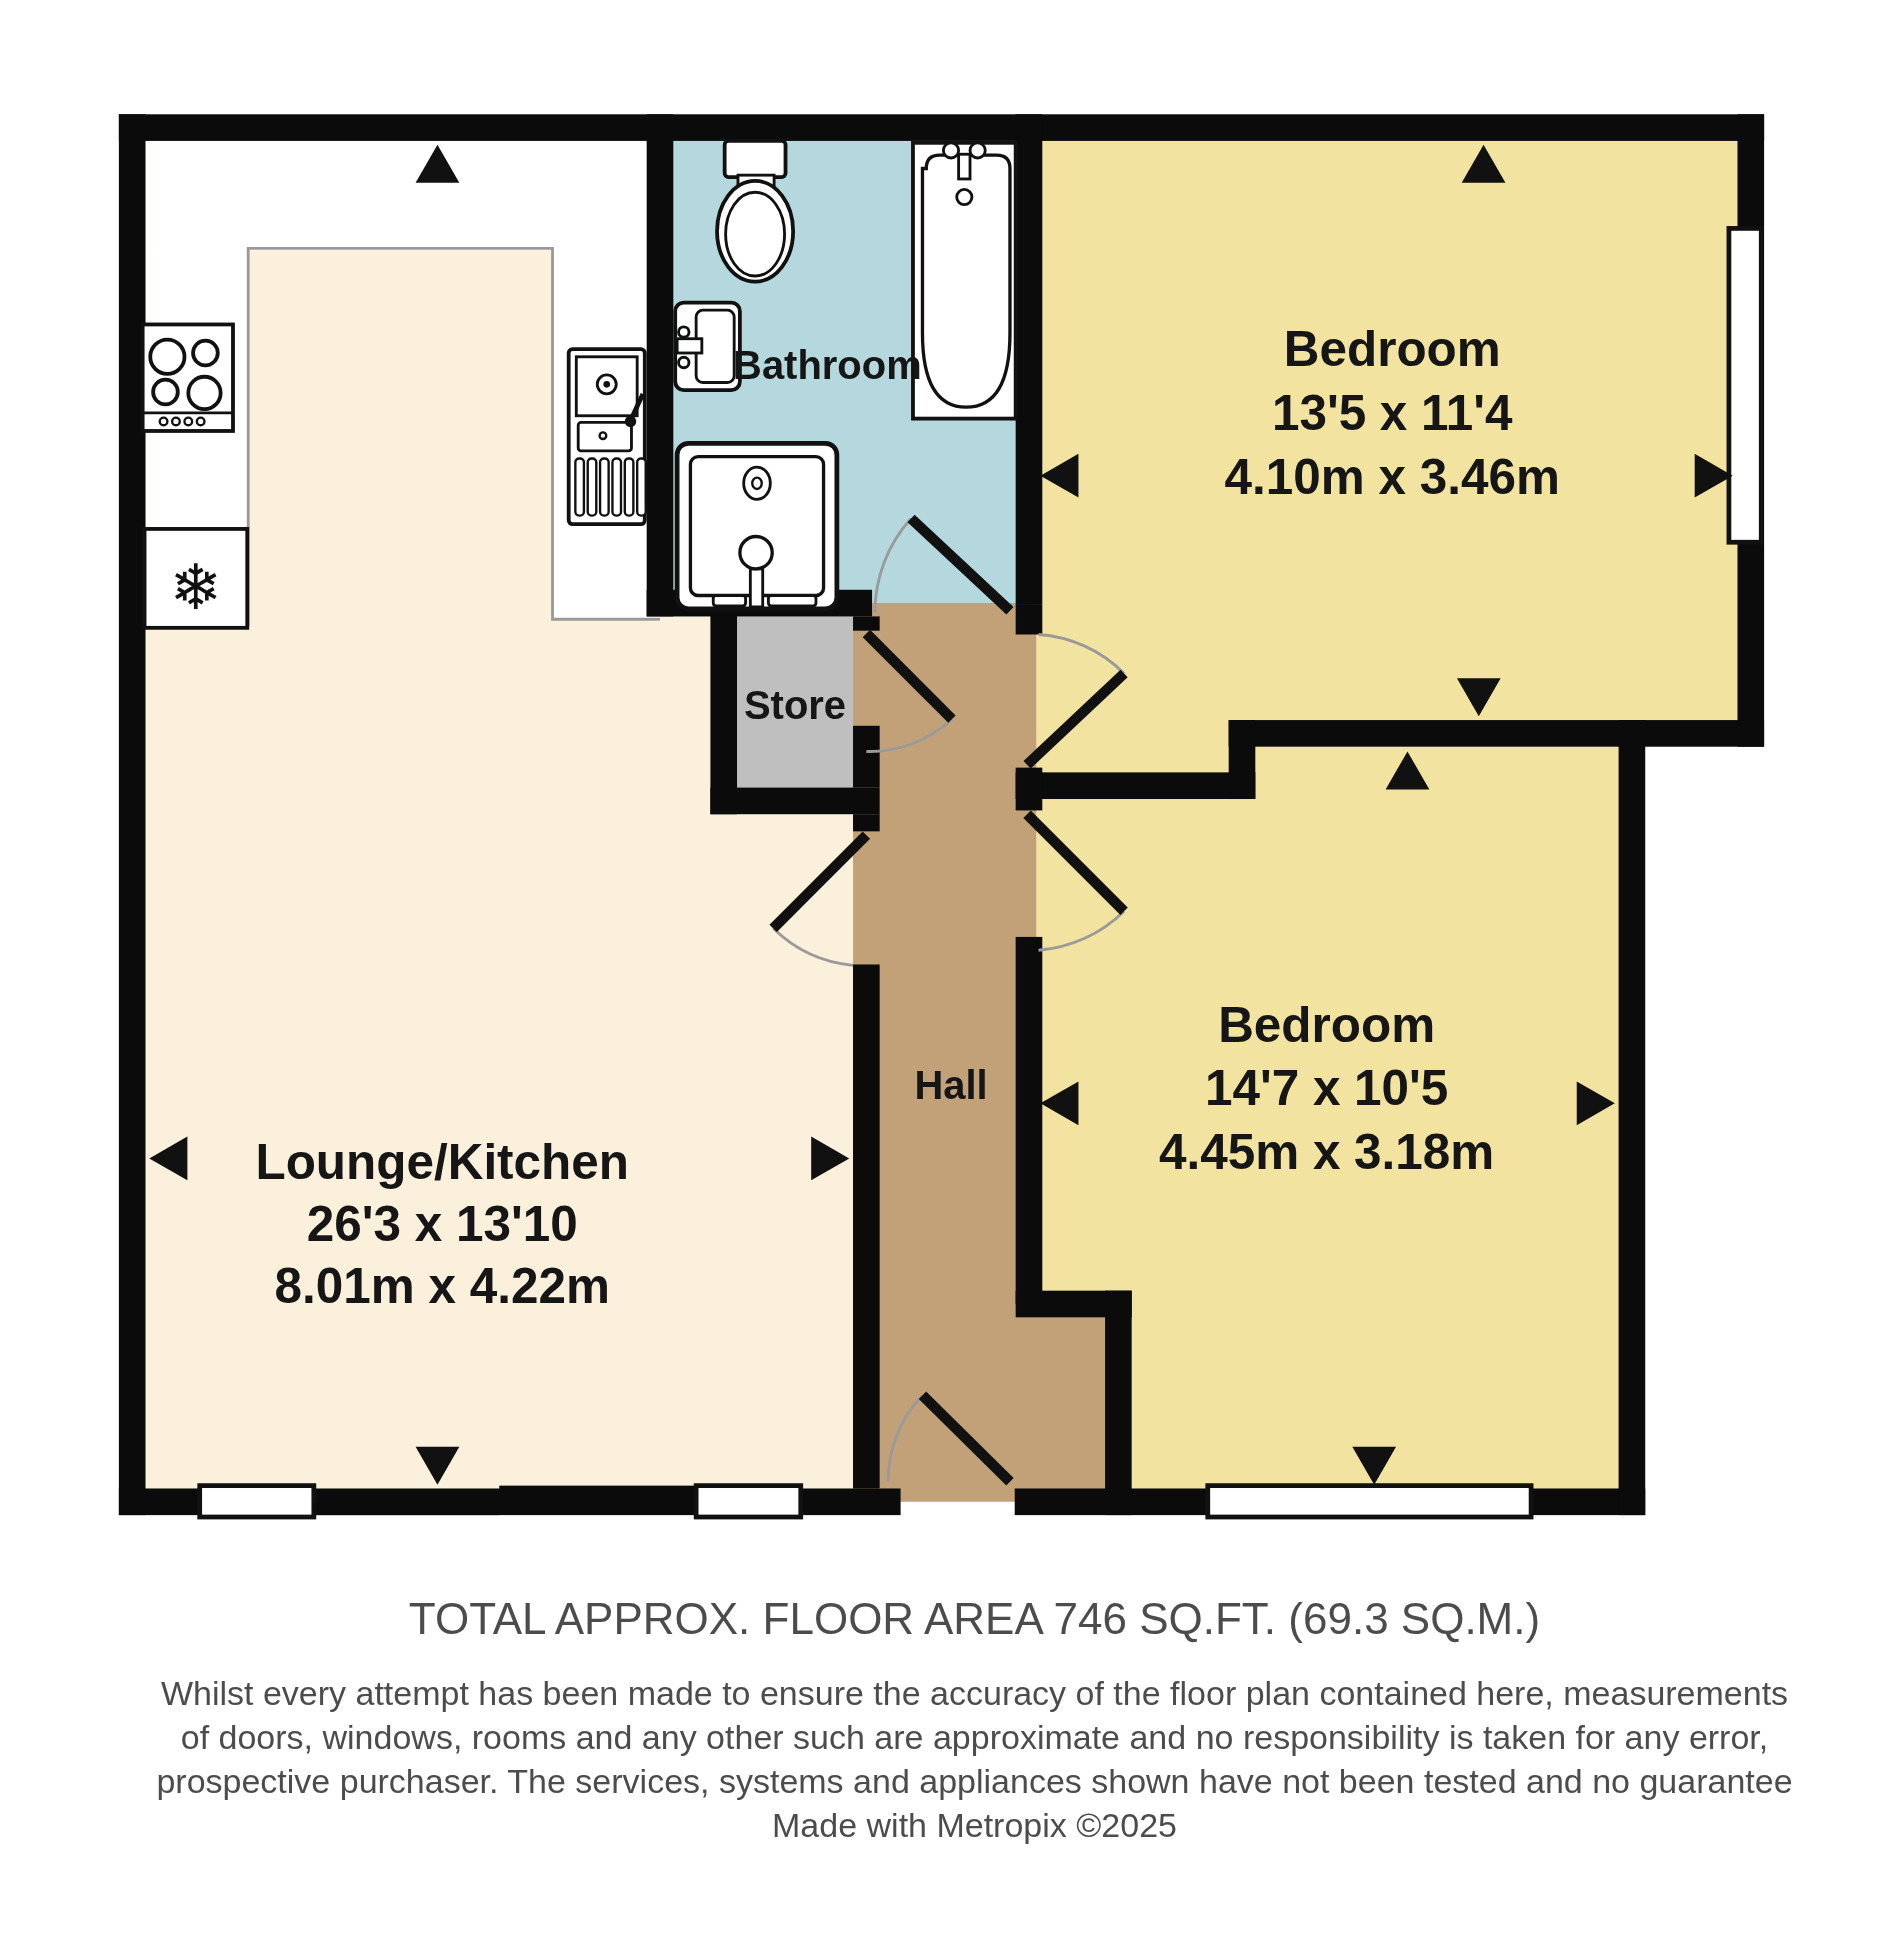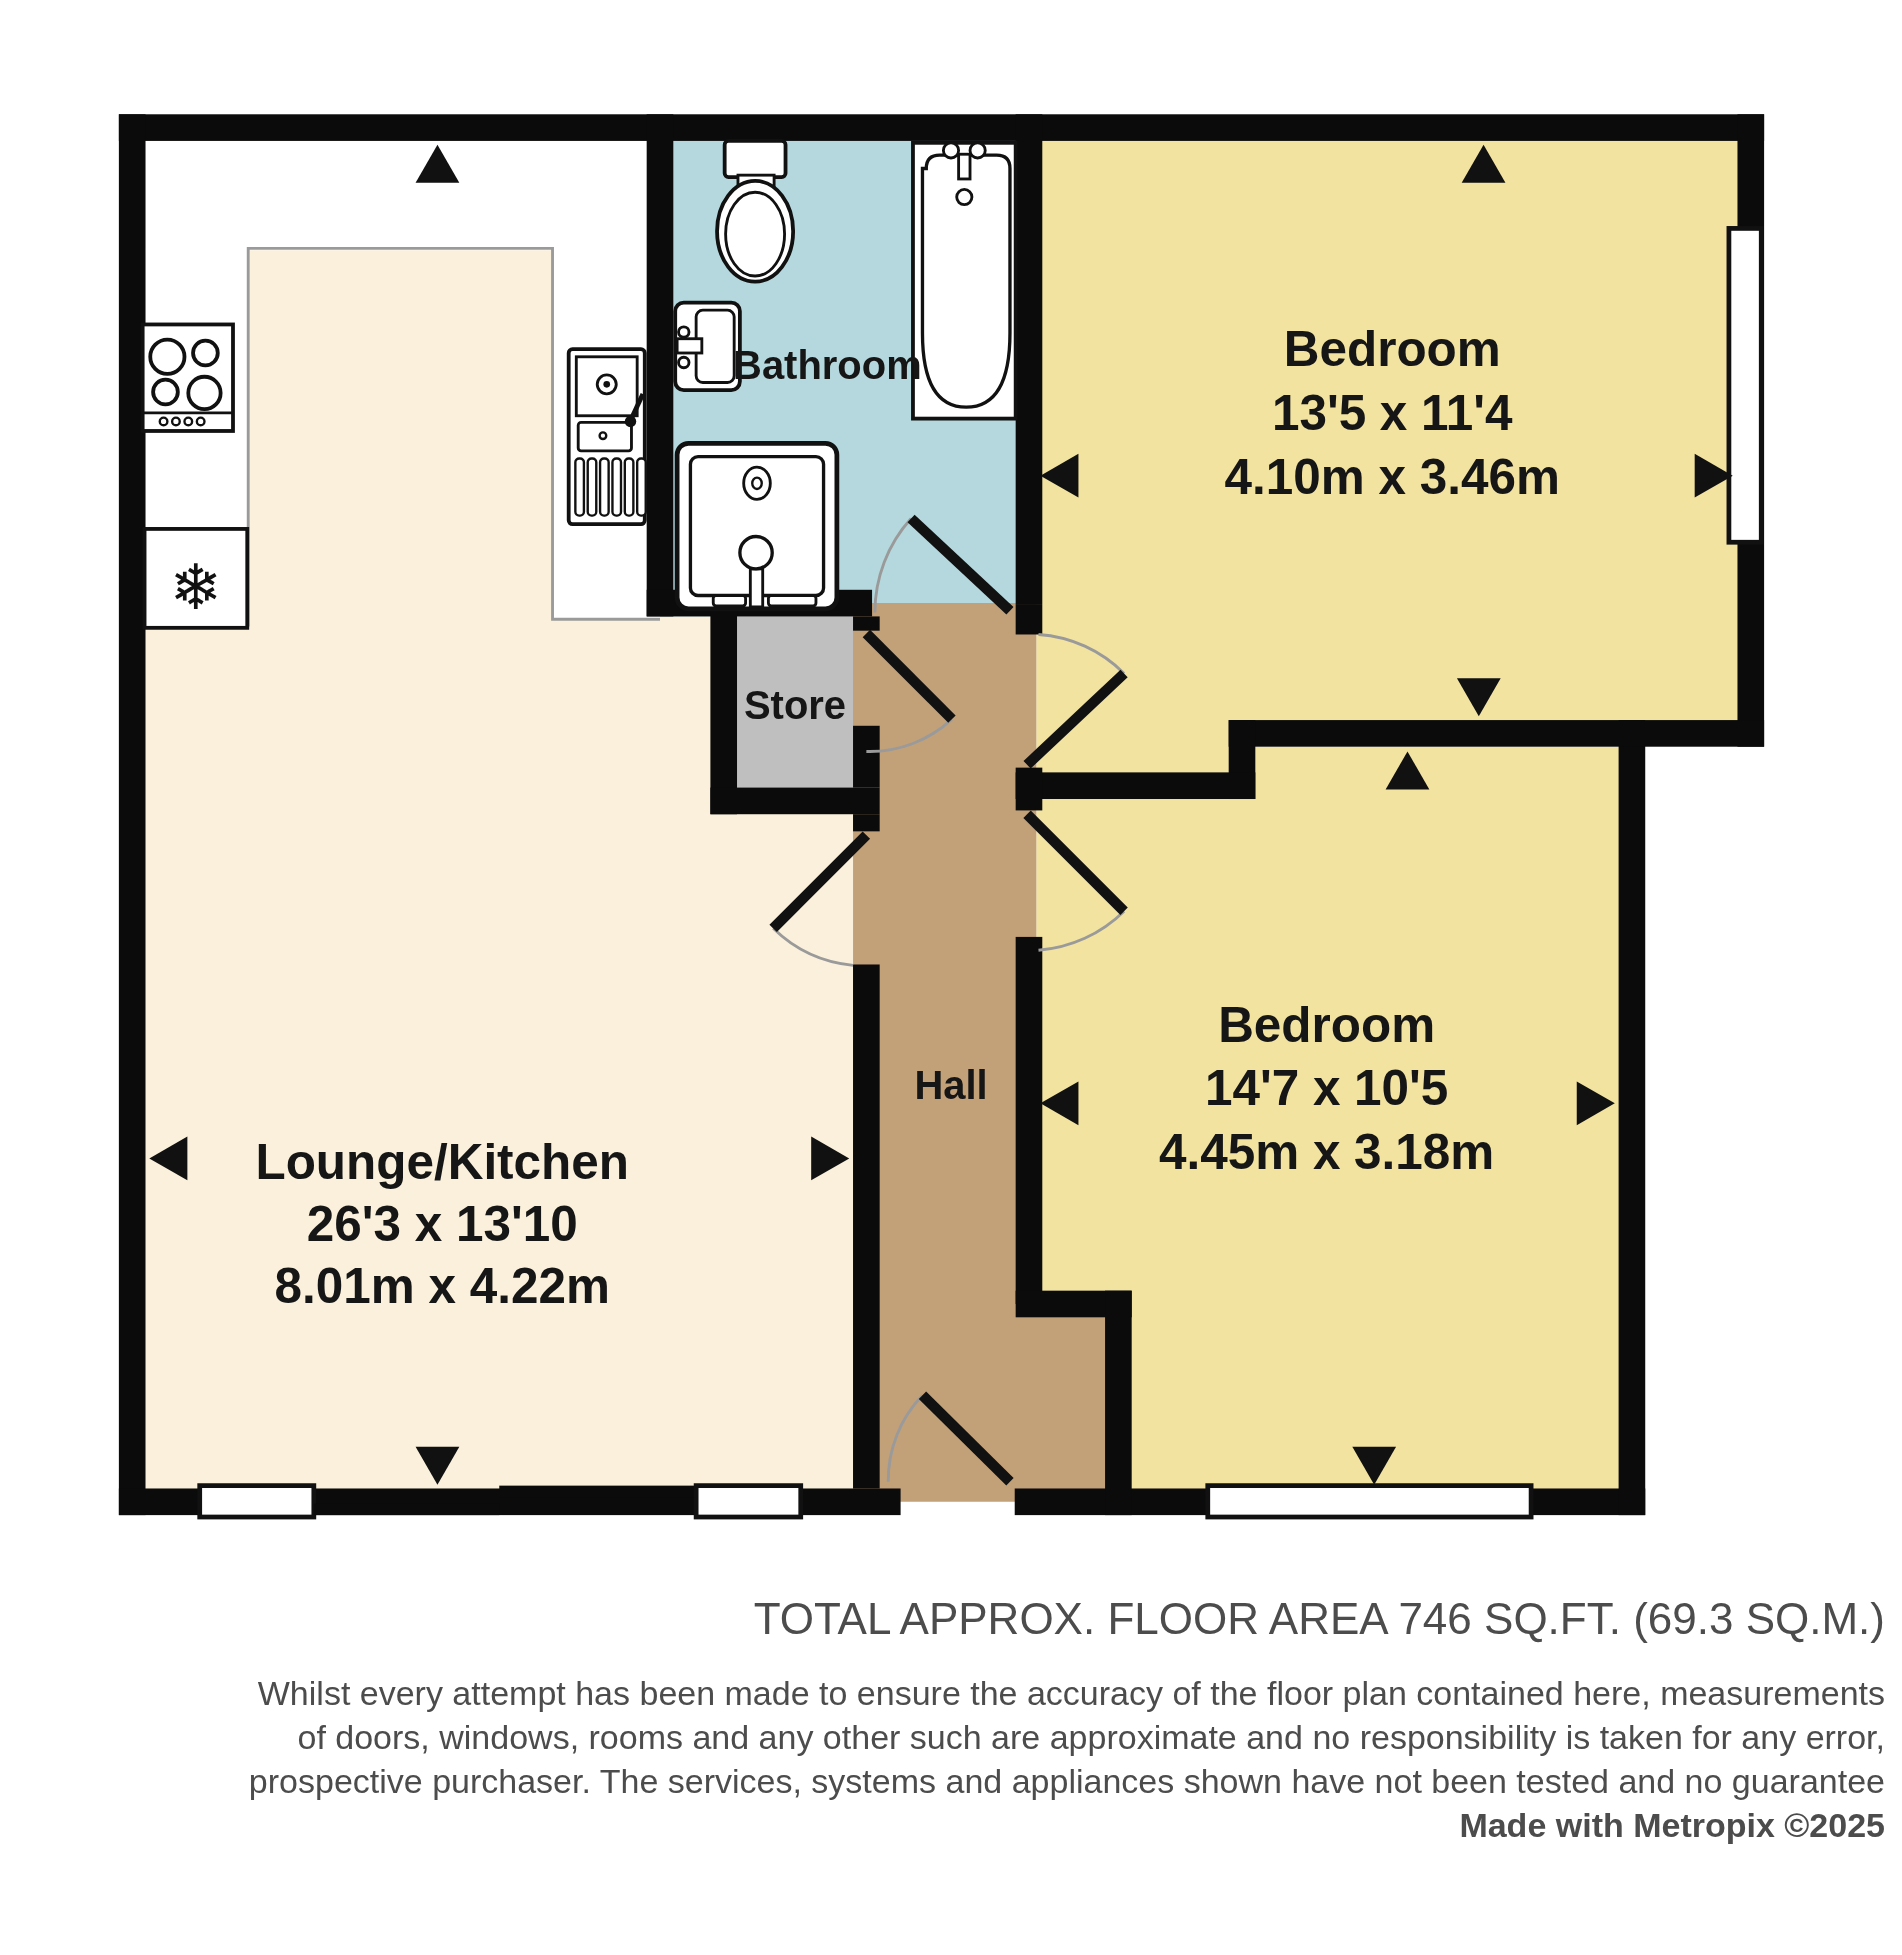--- a/index.html
+++ b/index.html
@@ -8,24 +8,24 @@
   .wall{fill:#0b0b0b;}
   .fixture{fill:#ffffff;stroke:#111111;}
   .leaf{stroke:#111111;stroke-width:11;}
   .arc{fill:none;stroke:#9a9a9a;stroke-width:3;}
   .arrow{fill:#111111;}
   .win{fill:#ffffff;stroke:#111111;stroke-width:5;}
   .room-label{font-family:"Liberation Sans",sans-serif;font-weight:bold;fill:#161616;text-anchor:middle;}
   .fs-big{font-size:52px;}
   .fs-small{font-size:42px;}
   .snow{font-size:66px;fill:#111111;text-anchor:middle;font-weight:normal;}
-  .footer{position:absolute;left:40px;top:1594px;width:1845px;text-align:right;color:#4c4c4c;}
+  .footer{position:absolute;left:52px;top:1594px;width:1845px;text-align:center;color:#4c4c4c;}
   .footer-title{font-size:44px;margin-bottom:27px;}
   .footer-line{font-size:34px;line-height:44px;}
-  .footer-credit{font-size:34px;line-height:44px;font-weight:bold;}
+  .footer-credit{font-size:34px;line-height:44px;}
 </style>
 </head>
 <body>
 
 <svg id="plan-svg" width="1902" height="1579" viewBox="0 0 2000 1660">
 
   <rect x="139" y="134" width="772" height="1445" fill="#FAF0DC"></rect>
 
   <rect x="153" y="148" width="541" height="115" fill="#ffffff"></rect>
   <rect x="153" y="261" width="108" height="396" fill="#ffffff"></rect>

